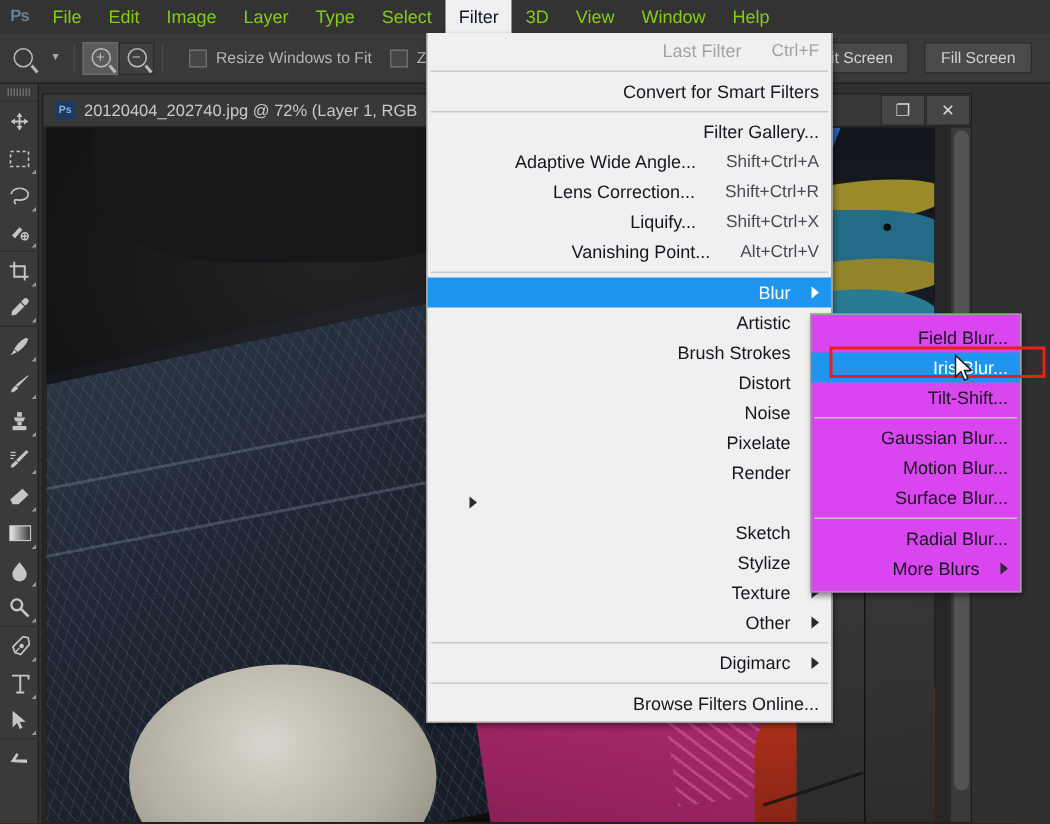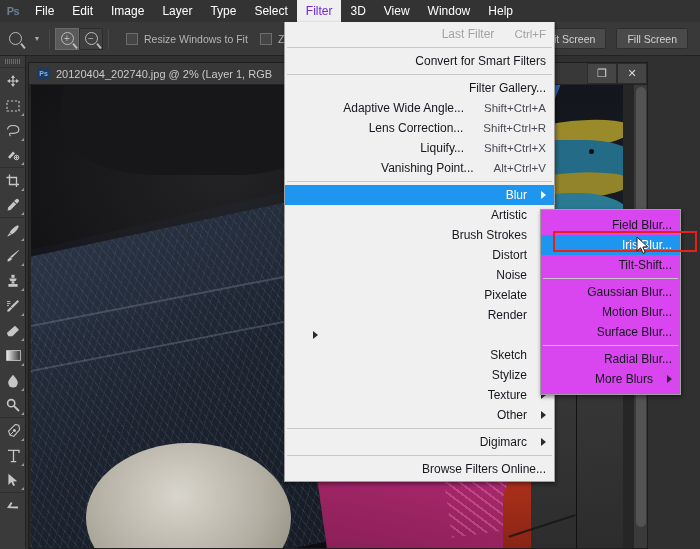--- a/index.html
+++ b/index.html
@@ -28,27 +28,27 @@
   .ps-logo {
     width: 26px; height: 22px;
     display: flex; align-items: center; justify-content: center;
     color: #6b7f93; font-size: 11px; font-weight: bold;
     letter-spacing: -0.5px;
   }
   .menubar-item {
     height: 22px;
     padding: 0 9px;
     display: flex; align-items: center;
-    color: #ffffff; font-size: 12px;
+    color: #84cc16; font-size: 12px;
     cursor: default;
     white-space: nowrap;
   }
   .menubar-item.active {
     background: #f0f0f0;
-    color: #6d28d9;
+    color: #0f172a;
   }
 
   
   .optionsbar {
     position: absolute; top: 22px; left: 0;
     width: 700px; height: 34px;
     background: #393939;
     border-bottom: 1px solid #222;
     display: flex; align-items: center;
     z-index: 5;
@@ -422,21 +422,21 @@
   }
 </style>
 </head>
 <body>
 
 <div id="app">
 
   <div class="docwindow">
     <div class="doctab">
       <div class="doctab-icon">Ps</div>
-      <div class="doctab-title">20120404_202740.jpg @ 2% (Layer 1, RGB</div>
+      <div class="doctab-title">20120404_202740.jpg @ 72% (Layer 1, RGB</div>
       <div class="win-controls">
         <div class="win-btn">❐</div>
         <div class="win-btn">✕</div>
       </div>
     </div>
 
     <div class="canvas-area">
       <div class="photo">
         <div class="p-seatback"></div>
         <div class="p-headrest"></div>

